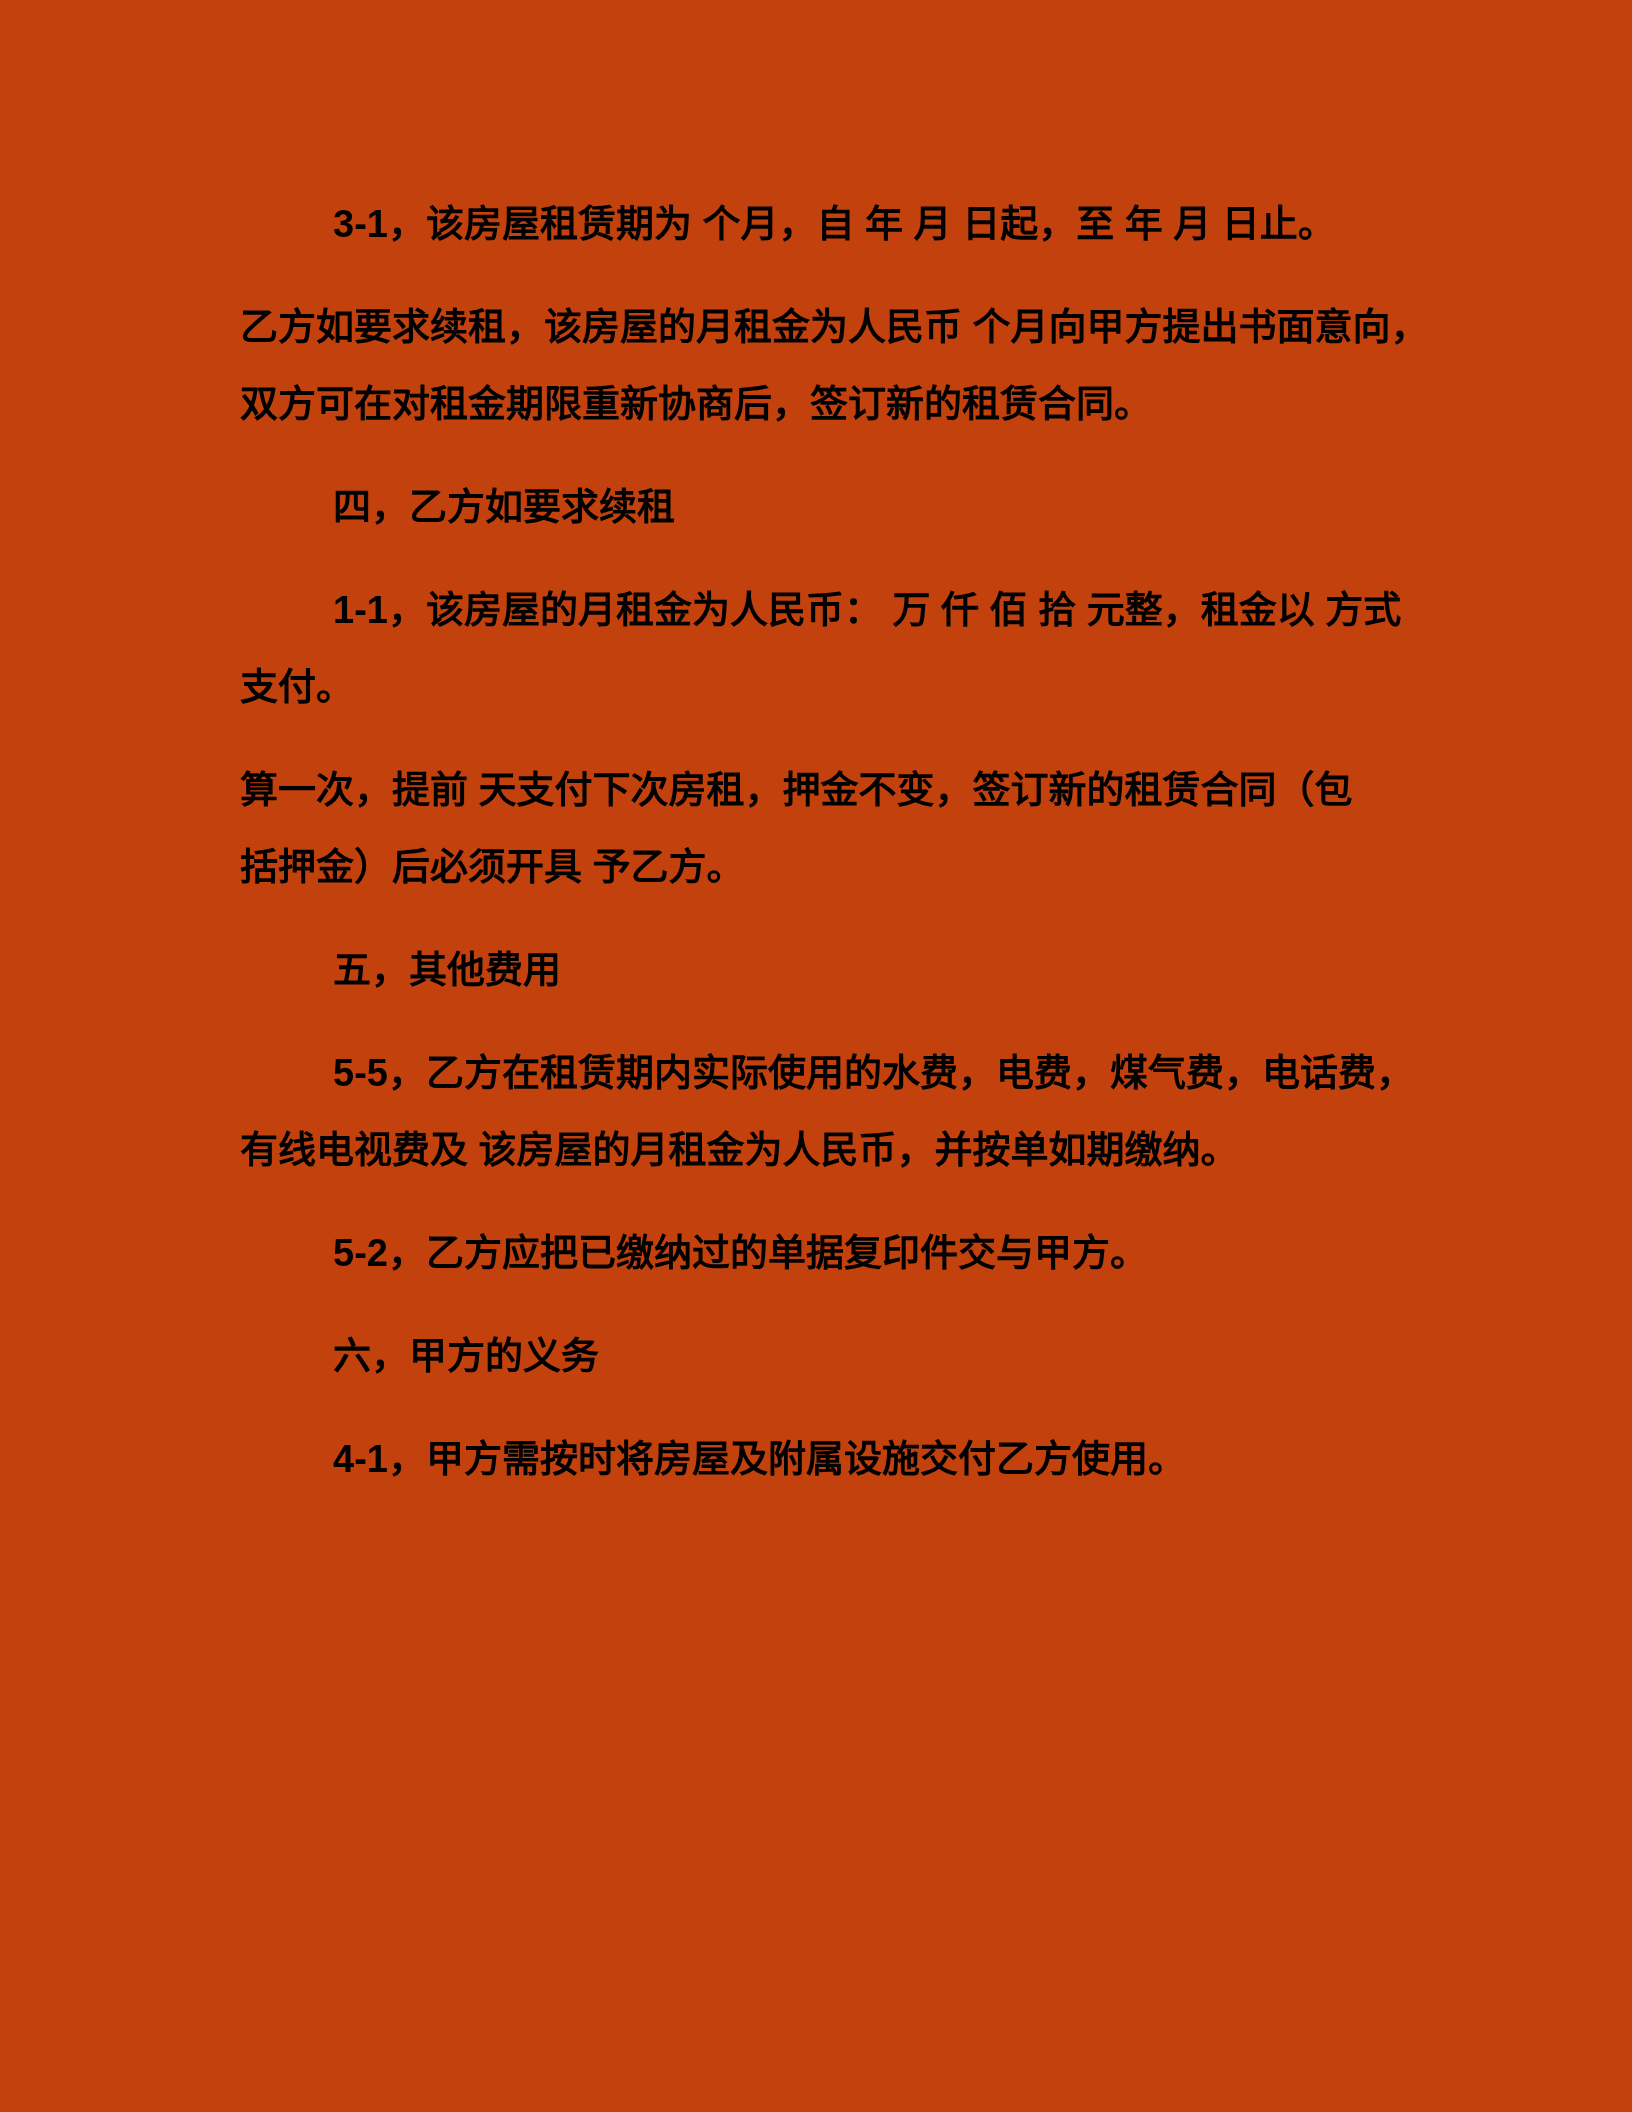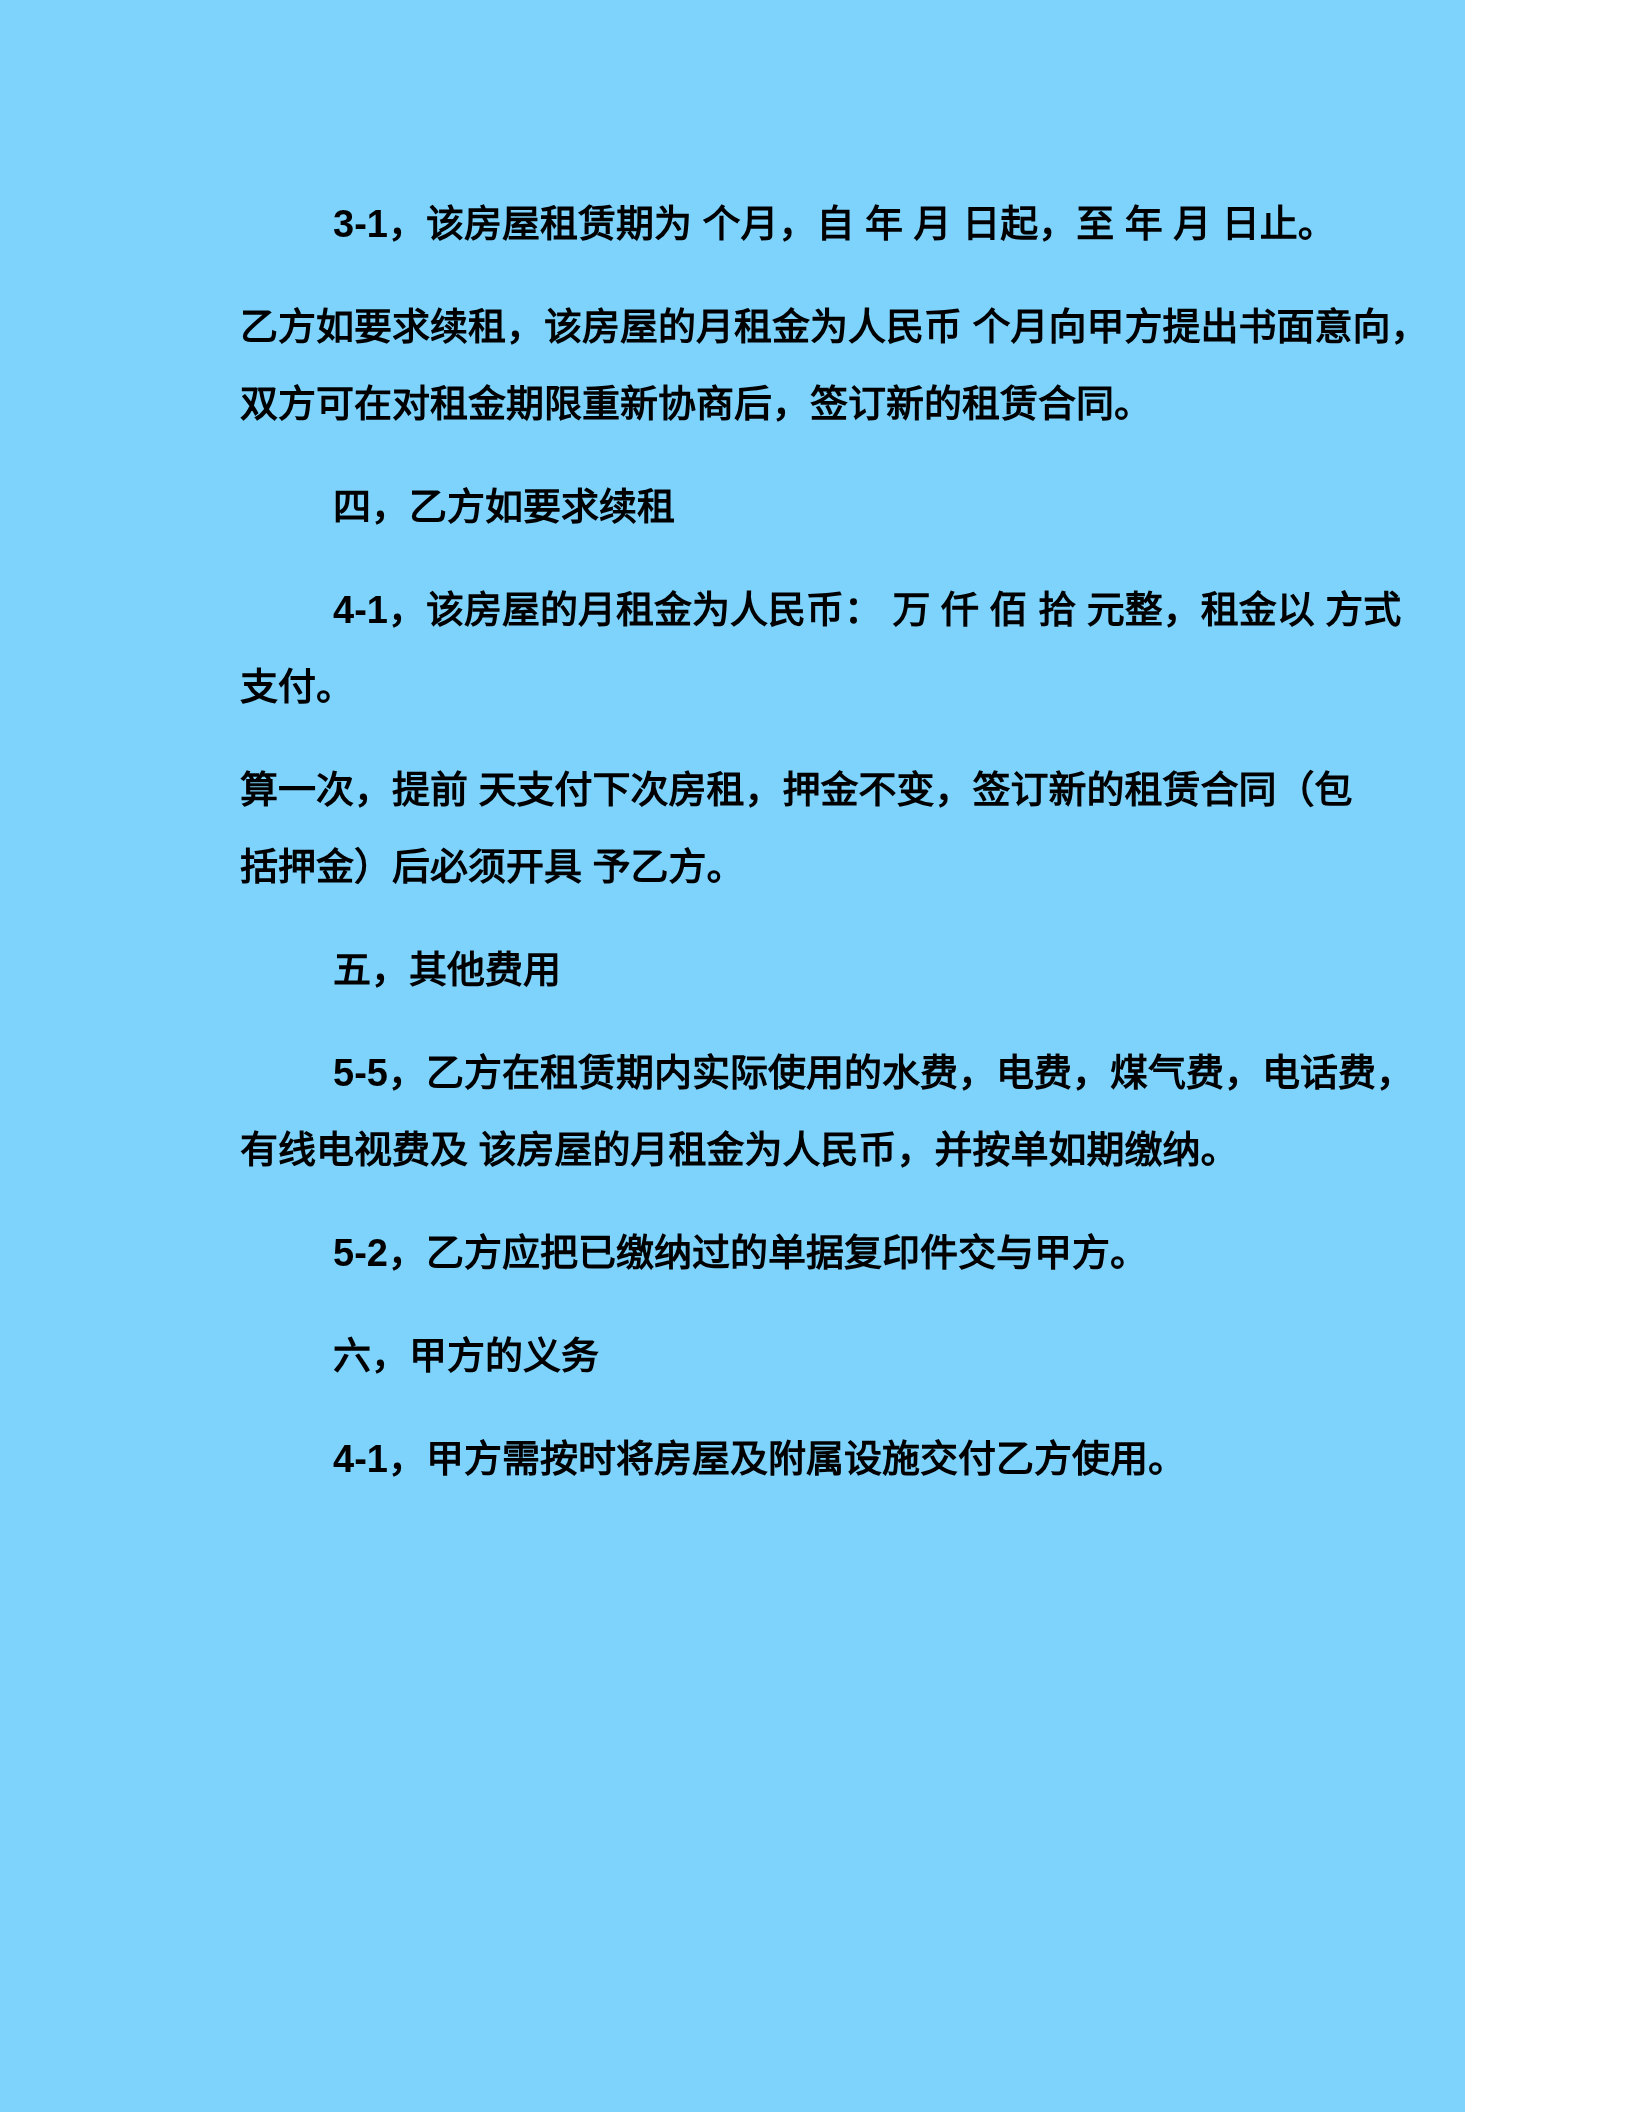--- a/index.html
+++ b/index.html
@@ -2,23 +2,23 @@
 <html lang="zh-CN"><head>
 <meta charset="utf-8">
 <style>
   html, body {
     margin: 0;
     padding: 0;
     background: #ffffff;
   }
   .page {
     position: relative;
-    width: 1465px;
+    width: 1632px;
     height: 2112px;
-    background: #7dd3fc;
+    background: #c2410c;
     box-sizing: border-box;
     padding: 186px 69px 0 240px;
     font-family: "Liberation Sans", sans-serif;
     font-weight: bold;
     color: #000000;
     font-size: 38px;
     overflow: hidden;
   }
   .para {
     margin: 0 0 26px 0;
@@ -46,21 +46,21 @@
   <div class="para">
     <span class="line">乙方如要求续租，该房屋的月租金为人民币 个月向甲方提出书面意向，</span>
     <span class="line">双方可在对租金期限重新协商后，签订新的租赁合同。</span>
   </div>
 
   <div class="para">
     <span class="line indent">四，乙方如要求续租</span>
   </div>
 
   <div class="para">
-    <span class="line indent">4-1，该房屋的月租金为人民币： 万 仟 佰 拾 元整，租金以 方式</span>
+    <span class="line indent">1-1，该房屋的月租金为人民币： 万 仟 佰 拾 元整，租金以 方式</span>
     <span class="line">支付。</span>
   </div>
 
   <div class="para">
     <span class="line">算一次，提前 天支付下次房租，押金不变，签订新的租赁合同（包</span>
     <span class="line">括押金）后必须开具 予乙方。</span>
   </div>
 
   <div class="para">
     <span class="line indent">五，其他费用</span>

